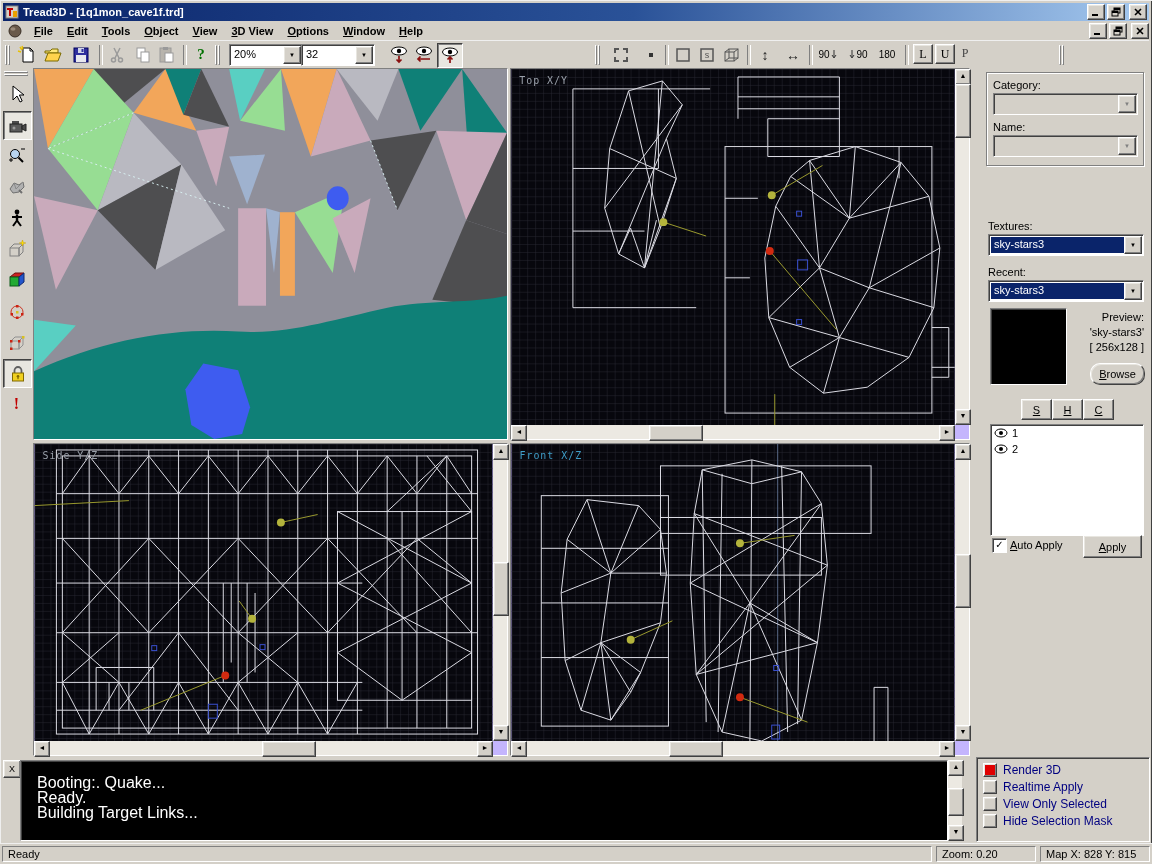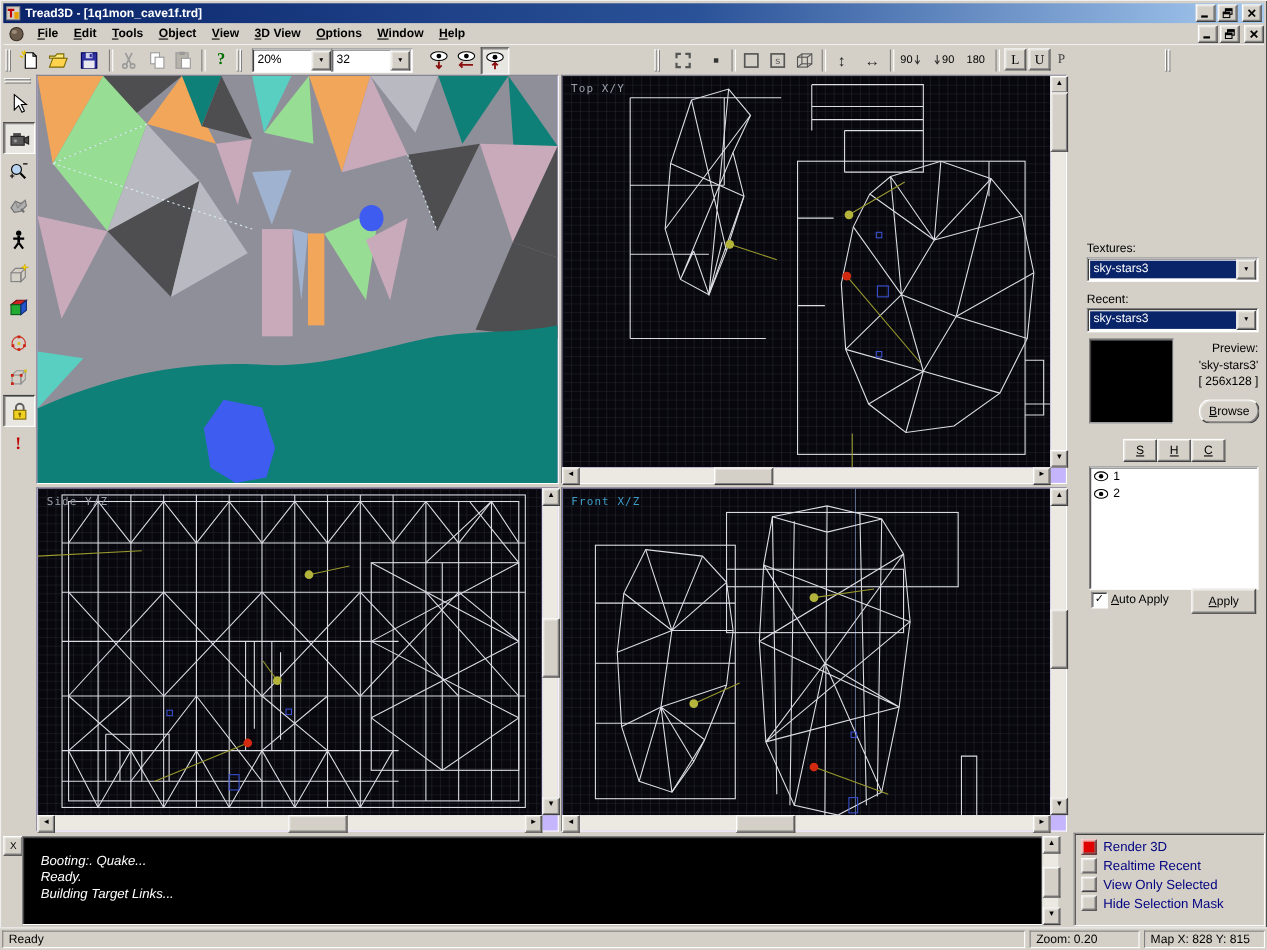--- a/index.html
+++ b/index.html
@@ -64,21 +64,21 @@
   .u1{display:block;}
   .u1::first-letter{text-decoration:underline;}
   .shc{position:absolute;width:29px;height:19px;font-size:11px;}
   .shc span{text-decoration:underline;}
   .listbox{position:absolute;background:#fff;}
   .lrow{display:flex;align-items:center;gap:4px;height:16px;padding-left:3px;font-size:11px;}
   .cb{position:absolute;width:13px;height:13px;background:#fff;}
   .cb .mark{font-size:10px;line-height:11px;text-align:center;display:block;}
   
   .console{left:20px;top:760px;width:928px;height:81px;background:#000;color:#fff;
-           font-size:12px;line-height:15px;padding:14px 0 0 16px;box-sizing:border-box;font-style:italic;}
+           font-size:16px;line-height:15px;padding:14px 0 0 16px;box-sizing:border-box;}
   .optpanel{left:976px;top:757px;width:172px;height:83px;background:#d4d0c8;}
   .optrow{position:absolute;left:6px;display:flex;align-items:center;gap:6px;}
   .optrow .box{width:12px;height:12px;}
   .optrow .lbl{color:#000080;font-size:12px;white-space:nowrap;}
   
   .statusbar{left:0;top:843px;width:1152px;height:21px;border-top:1px solid #efefef;background:#d4d0c8;}
   .spanel{position:absolute;top:2px;height:16px;border:1px solid;border-color:#808080 #fff #fff #808080;
           font-size:11px;padding:1px 5px;box-sizing:border-box;white-space:nowrap;}
 </style>
 </head>
@@ -591,20 +591,34 @@
       <div class="sbtn raised" style="bottom:0;">▼</div>
     </div>
     <div class="sb-h" style="left:0;right:14px;bottom:0;">
       <div class="sbtn raised" style="left:0;">◄</div>
       <div class="sthumb raised" style="left:158px;top:0;width:52px;height:14px;"></div>
       <div class="sbtn raised" style="right:0;">►</div>
     </div>
   </div>
 
   <div class="abs rpanel">
+    <div class="abs etched" style="left:8px;top:4px;width:156px;height:92px;">
+      <span class="rlabel" style="left:6px;top:6px;">Category:</span>
+      <div class="rcombo disabled sunken" style="left:6px;top:20px;width:143px;">
+        <div class="combo-btn raised flex">
+          <span style="color:#808080;">▼</span>
+        </div>
+      </div>
+      <span class="rlabel" style="left:6px;top:48px;">Name:</span>
+      <div class="rcombo disabled sunken" style="left:6px;top:62px;width:143px;">
+        <div class="combo-btn raised flex">
+          <span style="color:#808080;">▼</span>
+        </div>
+      </div>
+    </div>
 
     <span class="rlabel" style="left:10px;top:152px;">Textures:</span>
     <div class="rcombo sunken" style="left:10px;top:166px;width:154px;">
       <span class="sel">sky-stars3</span>
       <div class="combo-btn raised flex">
         <span>▼</span>
       </div>
     </div>
 
     <span class="rlabel" style="left:10px;top:198px;">Recent:</span>
@@ -676,21 +690,21 @@
     <div class="sbtn raised" style="bottom:0;">▼</div>
   </div>
 
   <div class="abs optpanel sunken">
     <div class="optrow" style="top:5px;">
       <div class="box raised" style="background:#e00000;"></div>
       <span class="lbl">Render 3D</span>
     </div>
     <div class="optrow" style="top:22px;">
       <div class="box raised"></div>
-      <span class="lbl">Realtime Recent</span>
+      <span class="lbl">Realtime Apply</span>
     </div>
     <div class="optrow" style="top:39px;">
       <div class="box raised"></div>
       <span class="lbl">View Only Selected</span>
     </div>
     <div class="optrow" style="top:56px;">
       <div class="box raised"></div>
       <span class="lbl">Hide Selection Mask</span>
     </div>
   </div>

